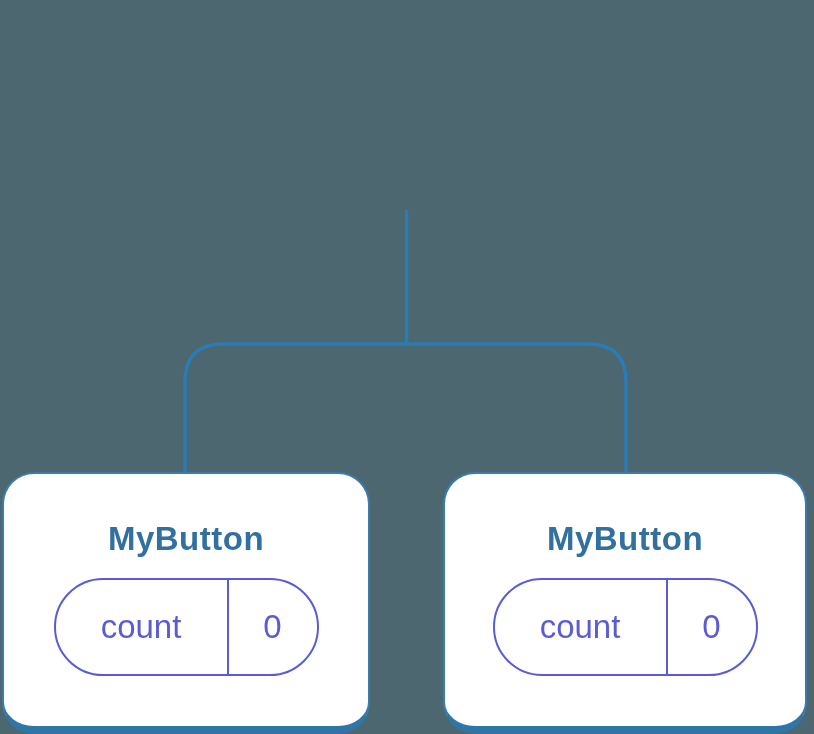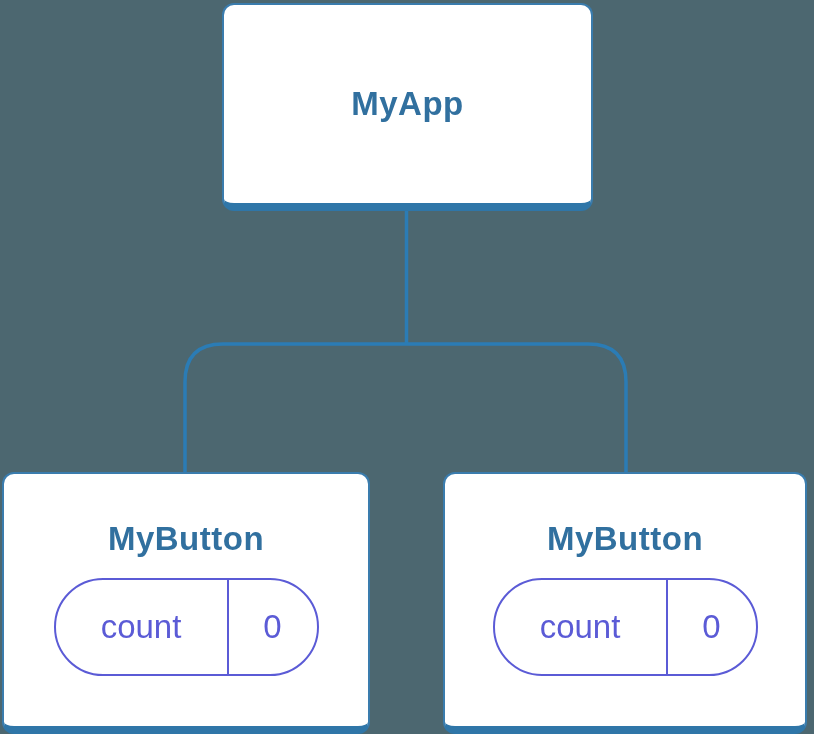--- a/index.html
+++ b/index.html
@@ -33,20 +33,21 @@
     justify-content: center;
   }
   .node-child {
     top: 472px;
     width: 368px;
     height: 262px;
     display: flex;
     flex-direction: column;
     align-items: center;
     padding-top: 42px;
+    border-radius: 32px;
   }
   .node-child-left  { left: 2px; }
   .node-child-right { left: 443px; width: 364px; }
   .node-label {
     color: #31709f;
     font-size: 33px;
     font-weight: 600;
     letter-spacing: 0.5px;
     line-height: 46px;
     white-space: nowrap;
@@ -93,23 +94,20 @@
 </head>
 <body>
 
 <div class="canvas">
 
   <svg class="connector-svg" viewBox="0 0 814 734" fill="none">
     <path d="M 406.5 210 L 406.5 344" stroke-width="3.5" fill="none" stroke="#2b7cb5"></path>
     <path d="M 185 473 L 185 382 Q 185 344 223 344 L 588 344 Q 626 344 626 382 L 626 473" stroke-width="3.5" fill="none" stroke="#2b7cb5"></path>
   </svg>
 
-  <div class="node node-root">
-    <div class="node-label">MyApp</div>
-  </div>
 
   <div class="node node-child node-child-left">
     <div class="node-label">MyButton</div>
     <div class="state-pill">
       <div class="state-cell state-name-cell">count</div>
       <div class="state-cell state-value-cell">0</div>
     </div>
   </div>
 
   <div class="node node-child node-child-right">

